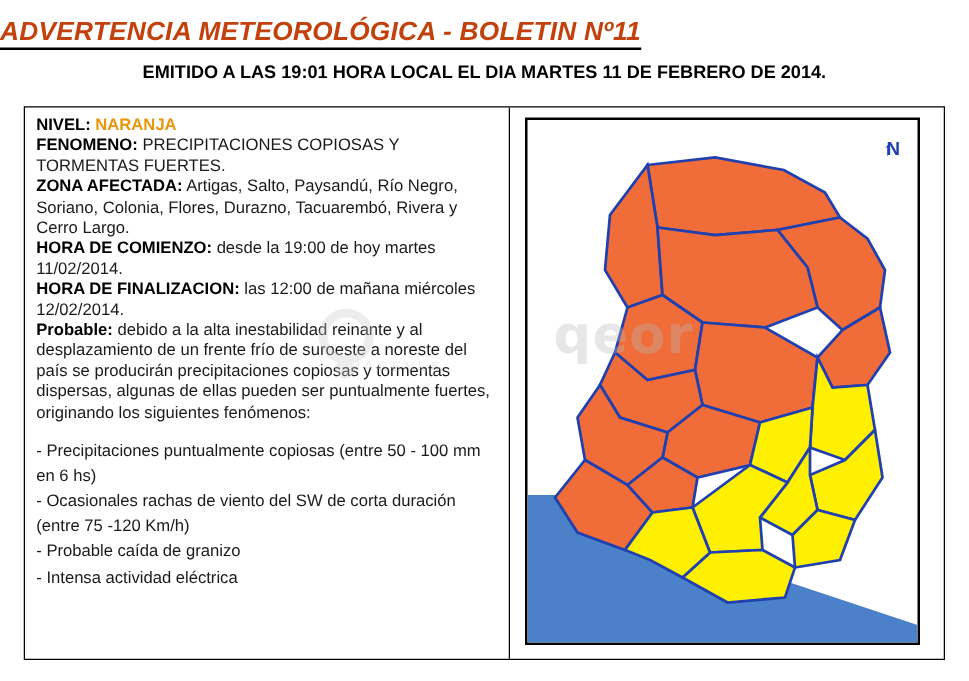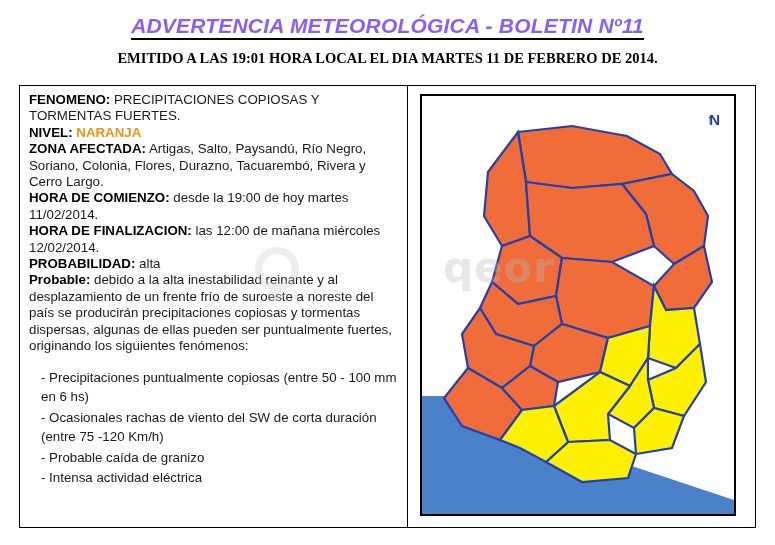--- a/index.html
+++ b/index.html
@@ -18,40 +18,38 @@
     position: absolute;
     left: 0; top: 0;
     width: 775px;
     height: 545px;
     background: #ffffff;
   }
   .title {
     position: absolute;
     left: 0; top: 14px;
     width: 775px;
-    text-align: center;
     font-size: 21px;
     font-weight: bold;
     font-style: italic;
-    color: #8b5cf6;
+    color: #c2410c;
     letter-spacing: 0.2px;
   }
   .title .underline {
     border-bottom: 2px solid #000;
     padding-bottom: 1px;
   }
   .subtitle {
     position: absolute;
     left: 0; top: 50px;
     width: 775px;
     text-align: center;
     font-size: 14.5px;
     font-weight: bold;
     color: #000000;
-    font-family: Liberation Serif, serif;
   }
   .frame {
     position: absolute;
     left: 19px;
     top: 85px;
     width: 737px;
     height: 443px;
     border: 1.5px solid #000000;
     box-sizing: border-box;
     display: flex;
@@ -82,21 +80,20 @@
     font-weight: bold;
   }
   .bullets {
     margin-top: 13px;
     font-size: 13.3px;
     line-height: 19.5px;
     color: #1a1a1a;
   }
   .bullets div {
     margin-bottom: 1px;
-    margin-left: 12px;
   }
   .map-box {
     position: absolute;
     left: 12px;
     top: 8px;
     width: 316px;
     height: 422px;
     border: 2px solid #000000;
     box-sizing: border-box;
     background: #ffffff;
@@ -179,42 +176,39 @@
     <span class="underline">ADVERTENCIA METEOROLÓGICA - BOLETIN Nº11</span>
   </div>
 
   <div class="subtitle">EMITIDO A LAS 19:01 HORA LOCAL EL DIA MARTES 11 DE FEBRERO DE 2014.</div>
 
   <div class="frame">
 
     <div class="left-pane">
 
       <div class="txt">
+        <b>NIVEL:</b><span class="orange"> NARANJA</span>
+      </div>
+
+      <div class="txt">
         <b>FENOMENO:</b><span> PRECIPITACIONES COPIOSAS Y TORMENTAS FUERTES.</span>
       </div>
 
       <div class="txt">
-        <b>NIVEL:</b><span class="orange"> NARANJA</span>
-      </div>
-
-      <div class="txt">
         <b>ZONA AFECTADA:</b><span> Artigas, Salto, Paysandú, Río Negro, Soriano, Colonia, Flores, Durazno, Tacuarembó, Rivera y Cerro Largo.</span>
       </div>
 
       <div class="txt">
         <b>HORA DE COMIENZO:</b><span> desde la 19:00 de hoy martes 11/02/2014.</span>
       </div>
 
       <div class="txt">
         <b>HORA DE FINALIZACION:</b><span> las 12:00 de mañana miércoles 12/02/2014.</span>
       </div>
 
-      <div class="txt">
-        <b>PROBABILIDAD:</b><span> alta</span>
-      </div>
 
       <div class="txt">
         <b>Probable:</b><span> debido a la alta inestabilidad reinante y al desplazamiento de un frente frío de suroeste a noreste del país se producirán precipitaciones copiosas y tormentas dispersas, algunas de ellas pueden ser puntualmente fuertes, originando los siguientes fenómenos:</span>
       </div>
 
       <div class="bullets">
         <div>- Precipitaciones puntualmente copiosas (entre 50 - 100 mm en 6 hs)</div>
         <div>- Ocasionales rachas de viento del SW de corta duración (entre 75 -120 Km/h)</div>
         <div>- Probable caída de granizo</div>
         <div>- Intensa actividad eléctrica</div>

